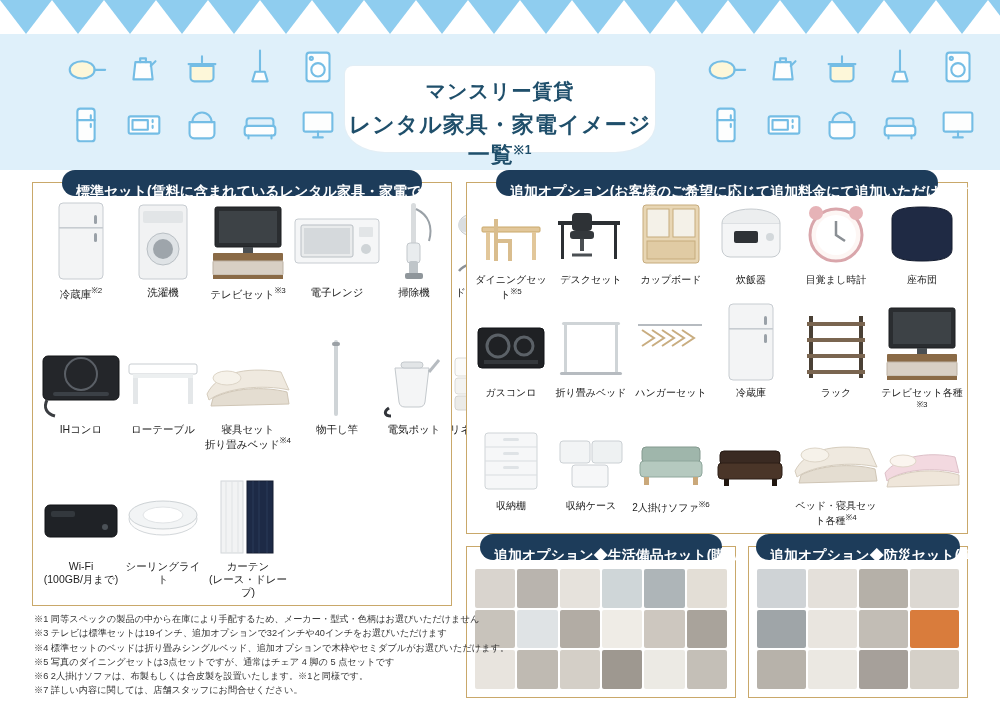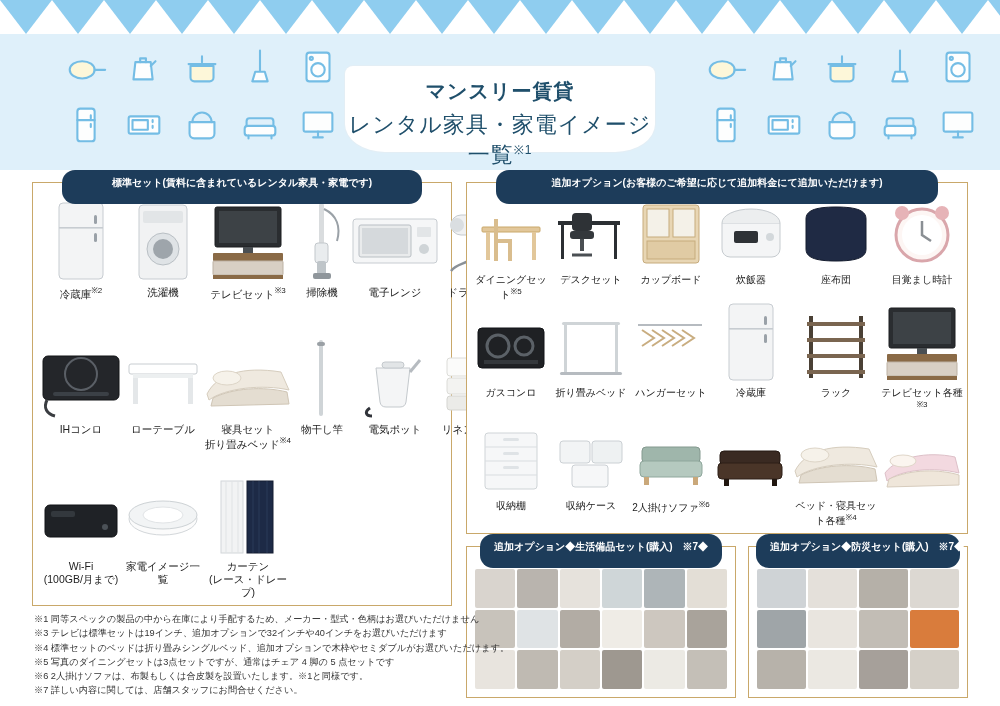--- a/index.html
+++ b/index.html
@@ -49,41 +49,41 @@
     background:#ffffff;
     border-radius:8px 8px 40px 40px / 8px 8px 28px 28px;
     box-shadow:0 0 0 1px #e3eef5;
     text-align:center;
     padding-top:12px;
   }
   .title-badge .t1 {
     font-size:20px; font-weight:bold; letter-spacing:1px; color:#1f4f6b;
   }
   .title-badge .t2 {
-    font-size:22px; font-weight:normal; letter-spacing:1px; color:#1f4f6b;
+    font-size:22px; font-weight:bold; letter-spacing:1px; color:#1f4f6b;
     margin-top:5px;
   }
   .title-badge .t2 .mark { font-size:12px; vertical-align:super; }
 
   
   .panel {
     position:absolute;
     border:1px solid #c9a86a;
     background:#ffffff;
   }
   .panel-title {
     position:absolute;
-    height:34px; line-height:26px;
+    height:26px; line-height:26px;
     background:#1d3c5a;
     color:#ffffff;
-    font-size:10px;
+    font-size:14px;
     font-weight:bold;
     text-align:center;
     border-radius:13px;
-    padding:0 14px;
+    padding:8px 14px;
     white-space:nowrap;
   }
 
   #panel-standard { left:32px; top:182px; width:420px; height:424px; }
   #panel-optional { left:466px; top:182px; width:502px; height:352px; }
   #panel-living   { left:466px; top:546px; width:270px; height:152px; }
   #panel-disaster { left:748px; top:546px; width:220px; height:152px; }
 
   #title-standard { left:62px; top:170px; width:360px; }
   #title-optional { left:496px; top:170px; width:442px; }
@@ -342,44 +342,44 @@
             <rect x="34" y="46" width="10" height="6" fill="#4a4f53"></rect>
             <rect x="4" y="52" width="70" height="8" rx="1" fill="#8a6a46"></rect>
             <rect x="4" y="60" width="70" height="14" rx="1" fill="#d8cfc4" stroke="#bdb2a4"></rect>
             <rect x="4" y="74" width="70" height="4" fill="#8a6a46"></rect>
           </svg>
         </div>
         <div class="cap">テレビセット<span class="mk">※3</span></div>
       </div>
       <div class="item">
         <div class="art">
+          <svg width="88" height="80" viewBox="0 0 88 80">
+            <rect x="2" y="18" width="84" height="44" rx="3" fill="#f5f6f7" stroke="#c7ccd1"></rect>
+            <rect x="8" y="24" width="52" height="32" rx="2" fill="#e9ebec" stroke="#b9bfc4"></rect>
+            <rect x="11" y="27" width="46" height="26" fill="#d5d9dc"></rect>
+            <rect x="66" y="26" width="14" height="10" rx="1" fill="#e2e5e7"></rect>
+            <circle cx="73" cy="48" r="5" fill="#cfd4d7"></circle>
+          </svg>
+        </div>
+        <div class="cap">電子レンジ</div>
+      </div>
+      <div class="item">
+        <div class="art">
           <svg width="58" height="80" viewBox="0 0 58 80">
             <rect x="26" y="2" width="5" height="44" rx="2.5" fill="#d9dcde"></rect>
             <rect x="22" y="42" width="13" height="20" rx="3" fill="#e9ecee" stroke="#c2c7cb"></rect>
             <rect x="24" y="60" width="9" height="14" rx="2" fill="#bfc5c9"></rect>
             <rect x="20" y="72" width="18" height="6" rx="2" fill="#8f969b"></rect>
             <path d="M31 8 C44 14 48 26 44 40" stroke="#9aa1a7" stroke-width="2" fill="none"></path>
           </svg>
         </div>
         <div class="cap">掃除機</div>
       </div>
       <div class="item">
         <div class="art">
-          <svg width="88" height="80" viewBox="0 0 88 80">
-            <rect x="2" y="18" width="84" height="44" rx="3" fill="#f5f6f7" stroke="#c7ccd1"></rect>
-            <rect x="8" y="24" width="52" height="32" rx="2" fill="#e9ebec" stroke="#b9bfc4"></rect>
-            <rect x="11" y="27" width="46" height="26" fill="#d5d9dc"></rect>
-            <rect x="66" y="26" width="14" height="10" rx="1" fill="#e2e5e7"></rect>
-            <circle cx="73" cy="48" r="5" fill="#cfd4d7"></circle>
-          </svg>
-        </div>
-        <div class="cap">電子レンジ</div>
-      </div>
-      <div class="item">
-        <div class="art">
           <svg width="58" height="80" viewBox="0 0 58 80">
             <rect x="6" y="14" width="44" height="20" rx="10" fill="#f0f1f2" stroke="#c5cace"></rect>
             <circle cx="12" cy="24" r="7" fill="#dadee1"></circle>
             <path d="M30 34 l-6 22 h12 z" fill="#e7eaec" stroke="#c5cace"></path>
             <path d="M30 56 C20 64 12 62 6 70" stroke="#8b9197" stroke-width="2.5" fill="none"></path>
           </svg>
         </div>
         <div class="cap">ドライヤー</div>
       </div>
       <div class="item">
@@ -457,21 +457,21 @@
 (100GB/月まで)</div>
       </div>
       <div class="item">
         <div class="art">
           <svg width="80" height="80" viewBox="0 0 80 80">
             <ellipse cx="40" cy="44" rx="34" ry="16" fill="#fbfbfb" stroke="#d3d7da"></ellipse>
             <ellipse cx="40" cy="40" rx="34" ry="14" fill="#f2f4f5" stroke="#cdd2d5"></ellipse>
             <ellipse cx="40" cy="40" rx="20" ry="8" fill="#ffffff" stroke="#e1e4e6"></ellipse>
           </svg>
         </div>
-        <div class="cap">家電イメージ一覧</div>
+        <div class="cap">シーリングライト</div>
       </div>
       <div class="item">
         <div class="art">
           <svg width="62" height="80" viewBox="0 0 62 80">
             <rect x="4" y="6" width="22" height="72" fill="#f2f3f4" stroke="#d2d6d9"></rect>
             <path d="M9 6v72M15 6v72M21 6v72" stroke="#e0e3e5"></path>
             <rect x="30" y="6" width="26" height="72" fill="#1d2a46" stroke="#141d30"></rect>
             <path d="M36 6v72M42 6v72M50 6v72" stroke="#2b3a58"></path>
           </svg>
         </div>
@@ -529,36 +529,36 @@
             <path d="M8 24 a29 14 0 0 1 58 0" fill="#eceeef" stroke="#c6cbcf"></path>
             <rect x="20" y="32" width="24" height="12" rx="2" fill="#2e3236"></rect>
             <circle cx="56" cy="38" r="4" fill="#d3d8db"></circle>
           </svg>
         </div>
         <div class="cap">炊飯器</div>
       </div>
       <div class="item">
         <div class="art">
           <svg width="72" height="70" viewBox="0 0 72 70">
-            <path d="M6 20 C6 12 14 8 36 8 C58 8 66 12 66 20 L66 50 C66 58 58 62 36 62 C14 62 6 58 6 50 Z" fill="#1f2a44" stroke="#141c2e"></path>
-          </svg>
-        </div>
-        <div class="cap">座布団</div>
-      </div>
-      <div class="item">
-        <div class="art">
-          <svg width="72" height="70" viewBox="0 0 72 70">
             <circle cx="36" cy="36" r="26" fill="#fdf6f4" stroke="#d9a6ab" stroke-width="3"></circle>
             <circle cx="36" cy="36" r="20" fill="#fff"></circle>
             <path d="M36 22v14l9 6" stroke="#8a8f94" stroke-width="2.5" fill="none"></path>
             <circle cx="16" cy="14" r="7" fill="#e6b3b7"></circle>
             <circle cx="56" cy="14" r="7" fill="#e6b3b7"></circle>
           </svg>
         </div>
         <div class="cap">目覚まし時計</div>
+      </div>
+      <div class="item">
+        <div class="art">
+          <svg width="72" height="70" viewBox="0 0 72 70">
+            <path d="M6 20 C6 12 14 8 36 8 C58 8 66 12 66 20 L66 50 C66 58 58 62 36 62 C14 62 6 58 6 50 Z" fill="#1f2a44" stroke="#141c2e"></path>
+          </svg>
+        </div>
+        <div class="cap">座布団</div>
       </div>
       <div class="item">
         <div class="art">
           <svg width="74" height="70" viewBox="0 0 74 70">
             <rect x="4" y="16" width="66" height="40" rx="4" fill="#1f2124" stroke="#111316"></rect>
             <circle cx="24" cy="34" r="11" fill="none" stroke="#5b6167" stroke-width="3"></circle>
             <circle cx="50" cy="34" r="9" fill="none" stroke="#5b6167" stroke-width="3"></circle>
             <rect x="10" y="48" width="54" height="4" fill="#34383c"></rect>
           </svg>
         </div>

